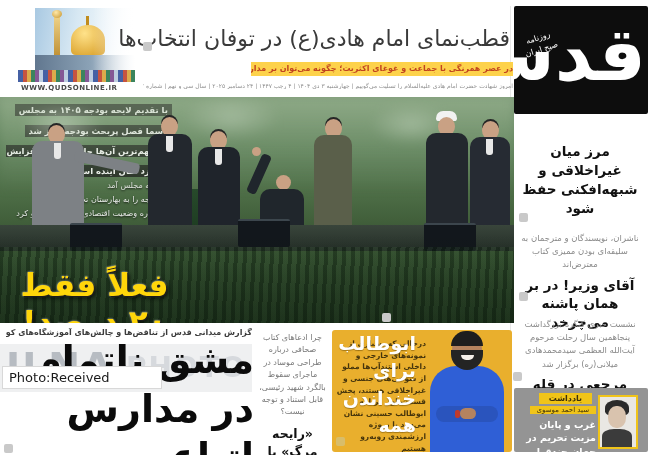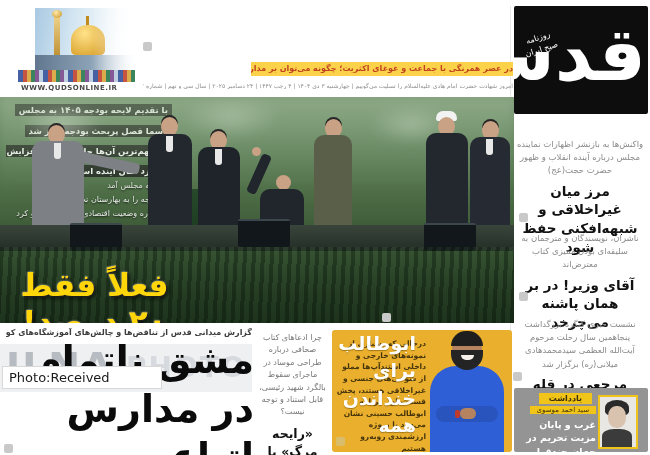--- a/index.html
+++ b/index.html
@@ -134,21 +134,20 @@
 <div id="page">
 
   <div class="abs divider-v"></div>
 
   <div class="abs masthead">
     <div class="logo rtl">قدس</div>
     <div class="tagline rtl">روزنامه صبح ایران</div>
   </div>
 
   <div class="abs rc-item rtl" style="top:138px;">
-    <div class="rc-kicker">واکنش‌ها به بازنشر اظهارات نماینده مجلس درباره آینده انقلاب و ظهور حضرت حجت(عج)</div>
     <div class="rc-headline">مرز میان غیراخلاقی و شبهه‌افکنی حفظ شود</div>
   </div>
   <div class="abs page-ref" style="right:122px;top:213px;"></div>
 
   <div class="abs rc-item rtl" style="top:232px;">
     <div class="rc-kicker">ناشران، نویسندگان و مترجمان به سلیقه‌ای بودن ممیزی کتاب معترض‌اند</div>
     <div class="rc-headline">آقای وزیر! در بر همان پاشنه می‌چرخد</div>
   </div>
   <div class="abs page-ref" style="right:122px;top:292px;"></div>
 
@@ -173,20 +172,21 @@
     <div class="minaret"></div>
     <div class="minaret-cap"></div>
     <div class="dome-spire"></div>
     <div class="dome"></div>
     <div class="shrine-base"></div>
     <div class="shrine-fade"></div>
   </div>
   <div class="abs pixel-band"></div>
   <div class="abs site-url">WWW.QUDSONLINE.IR</div>
 
+  <div class="abs lead-headline rtl">قطب‌نمای امام هادی(ع) در توفان انتخاب‌ها</div>
   <div class="abs page-ref" style="left:143px;top:42px;"></div>
   <div class="abs lead-strip rtl">در عصر همرنگی با جماعت و غوغای اکثریت؛ چگونه می‌توان بر مدار حقیقت زیست؟</div>
   <div class="abs dateline rtl">امروز شهادت حضرت امام هادی علیه‌السلام را تسلیت می‌گوییم | چهارشنبه ۳ دی ۱۴۰۴ | ۴ رجب ۱۴۴۷ | ۲۴ دسامبر ۲۰۲۵ | سال سی و نهم | شماره ۱۸۷۲ | ۸ صفحه + ۴ صفحه رواق + ۸ صفحه عمومی | قیمت ۴۰۰۰ تومان</div>
 
   <div class="abs photo">
     <div class="ph-blurtop"></div>
 
     <div class="chair"></div>
 
     <div class="person" style="left:26px;top:26px;width:64px;height:110px;">

